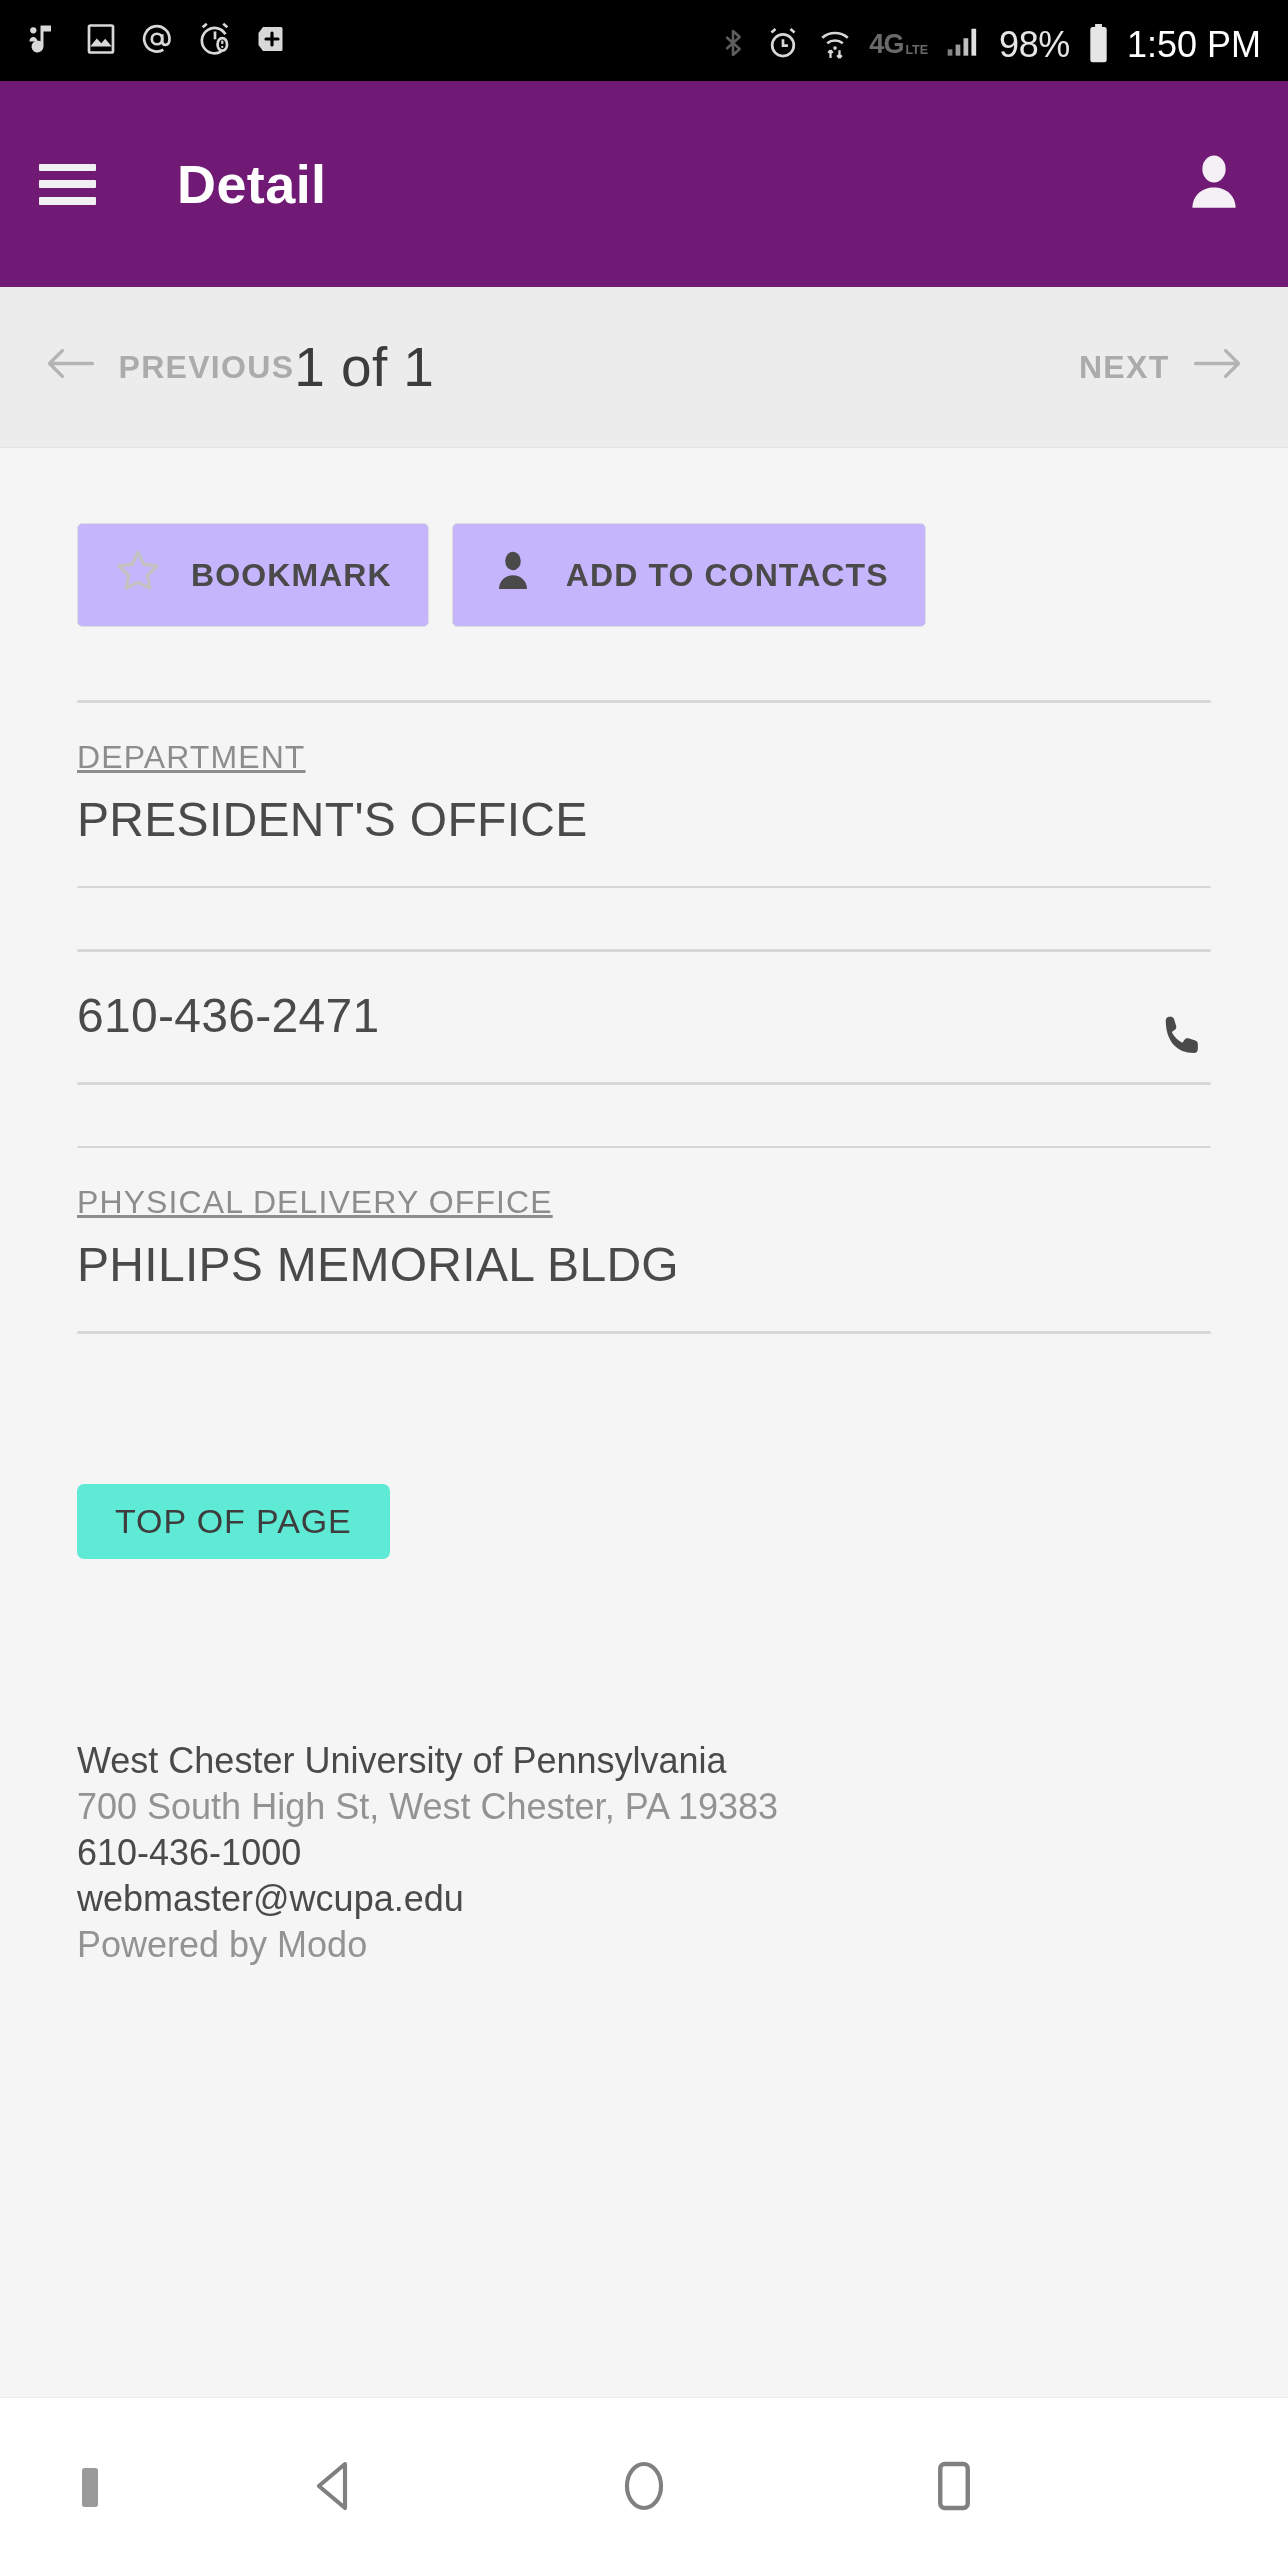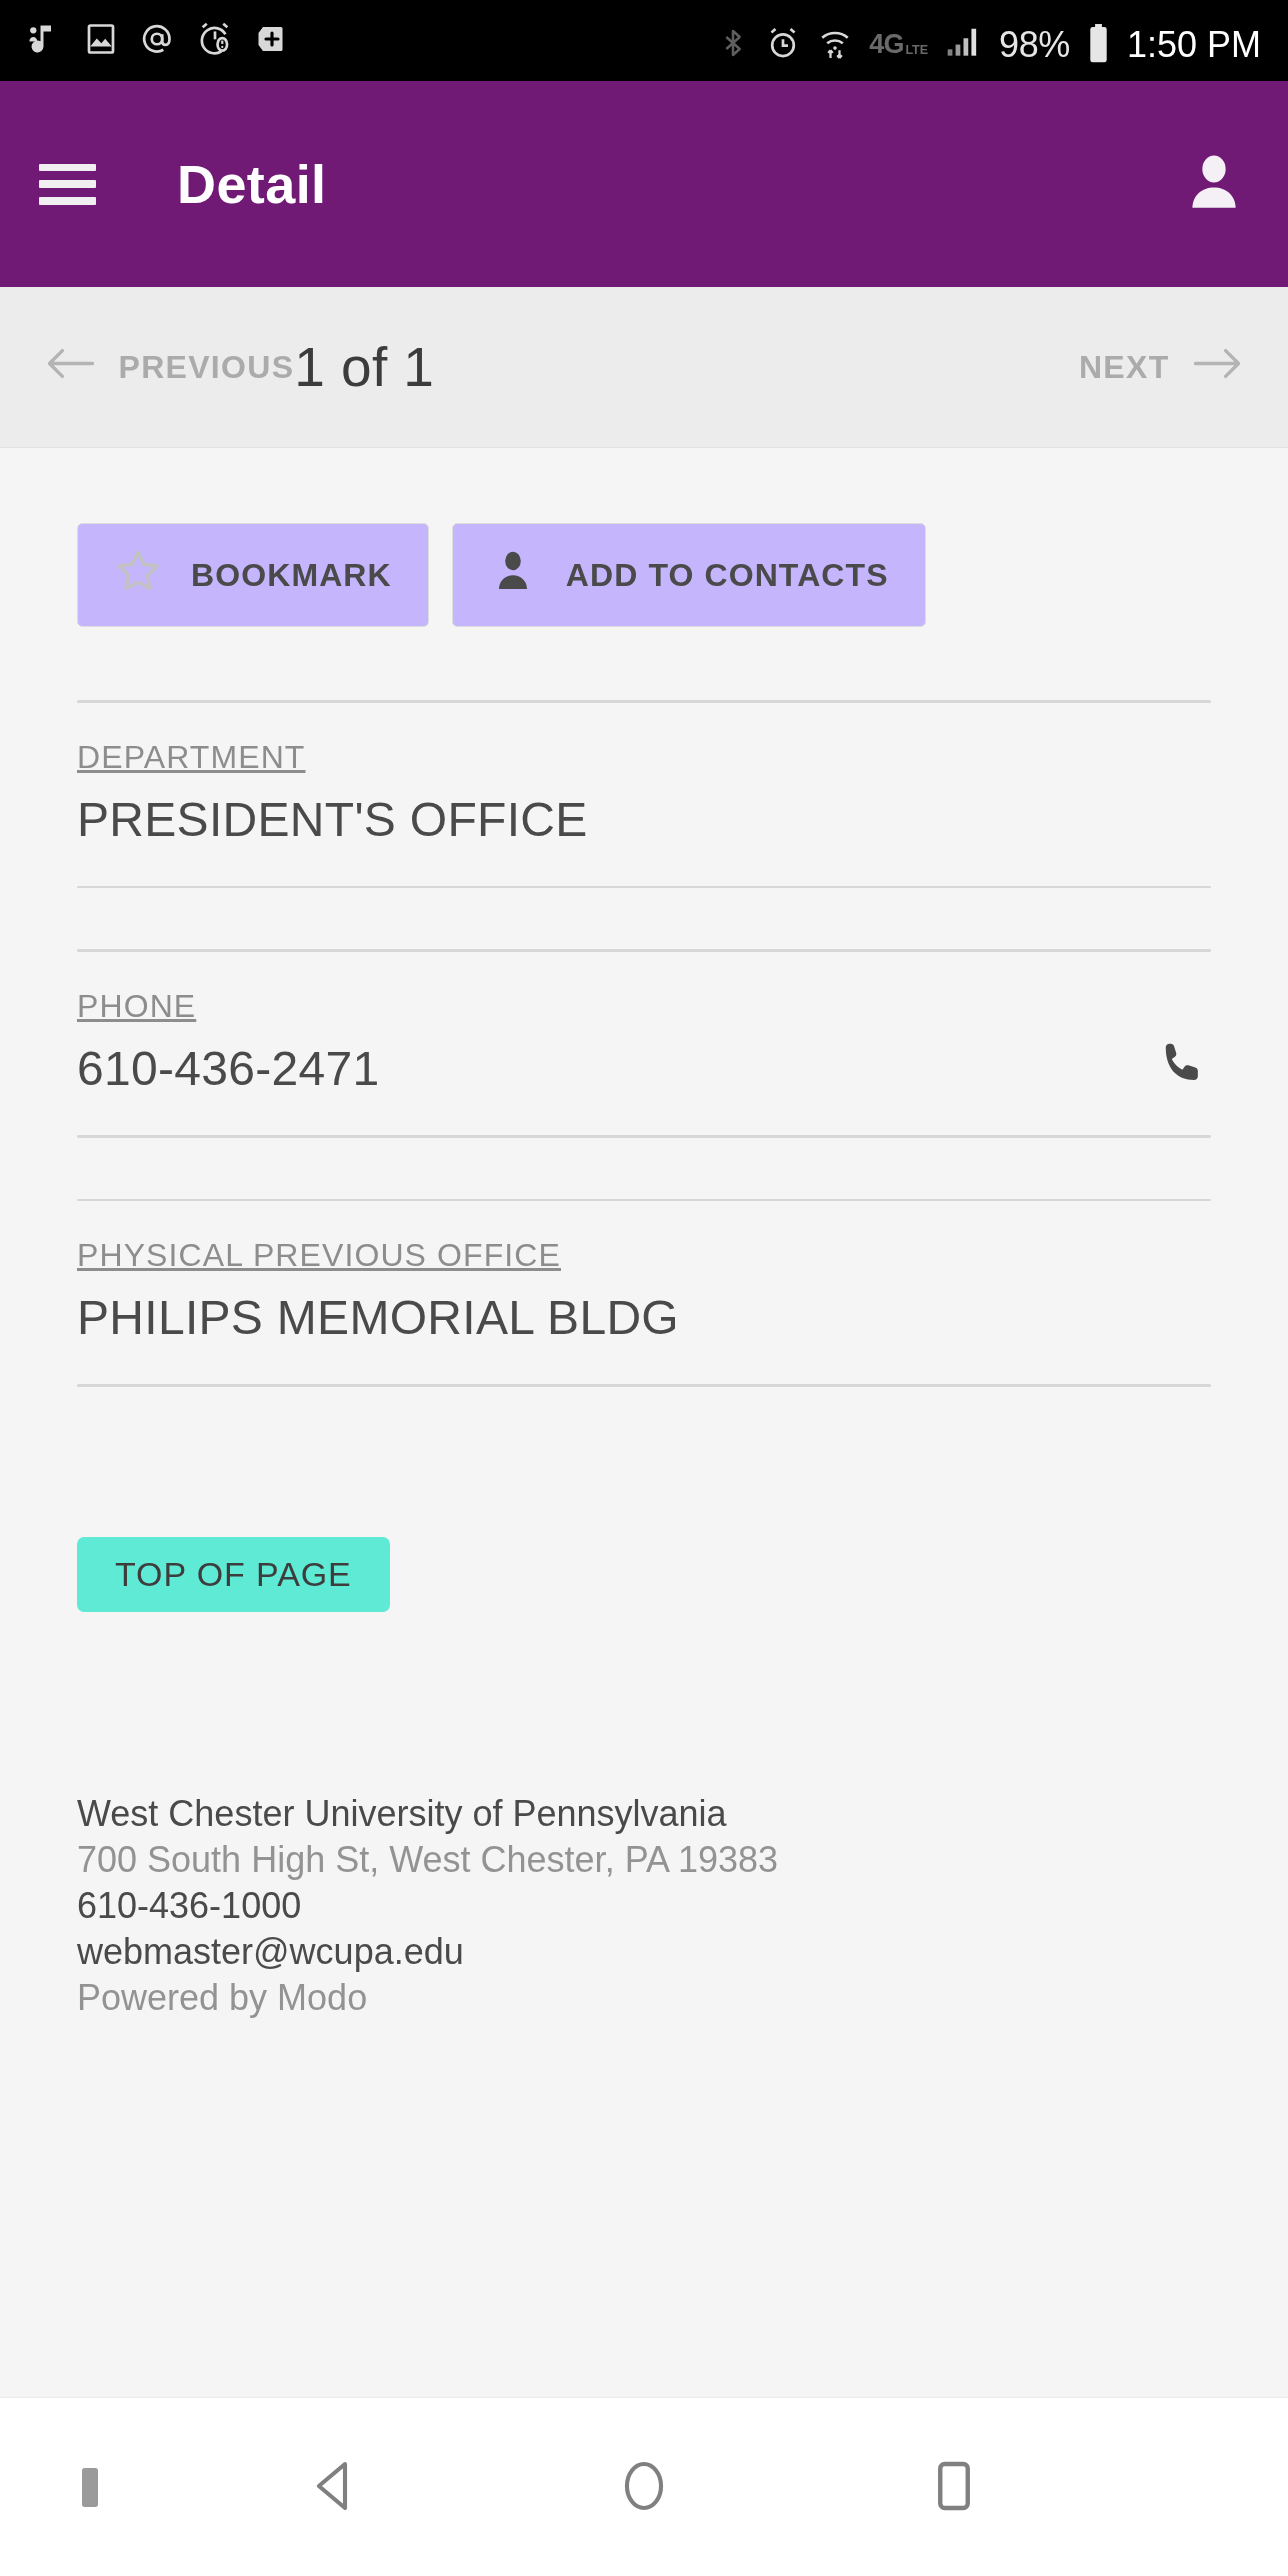--- a/index.html
+++ b/index.html
@@ -308,37 +308,36 @@
     <div class="field">
       <div class="field-label">DEPARTMENT</div>
       <div class="field-value">PRESIDENT'S OFFICE</div>
     </div>
 
     <div class="divider"></div>
     <div class="gap-block"></div>
     <div class="divider"></div>
 
     <div class="field">
-      <div class="field-label">PHONE</div>
       <div class="field-value">610-436-2471</div>
       <div class="field-action">
         <span>
           <svg width="50" height="50" viewBox="0 0 24 24" fill="#4a4a4a">
             <path d="M6.6 2.4c.8 0 1.4.5 1.6 1.2l1 3.3c.2.7 0 1.4-.6 1.8l-1.5 1.1c1 2.2 2.9 4.1 5.1 5.1l1.1-1.5c.4-.6 1.1-.8 1.8-.6l3.3 1c.7.2 1.2.8 1.2 1.6v2.6c0 1-.8 1.8-1.8 1.8C9.7 19.8 4.2 14.3 4.2 4.2c0-1 .8-1.8 1.8-1.8z"></path>
           </svg>
         </span>
       </div>
     </div>
 
     <div class="divider"></div>
     <div class="gap-block"></div>
     <div class="divider"></div>
 
     <div class="field">
-      <div class="field-label">PHYSICAL PREVIOUS OFFICE</div>
+      <div class="field-label">PHYSICAL DELIVERY OFFICE</div>
       <div class="field-value">PHILIPS MEMORIAL BLDG</div>
     </div>
 
     <div class="divider"></div>
 
     <div class="top-of-page-wrap">
       <div class="top-of-page">TOP OF PAGE</div>
     </div>
 
     <div class="footer">

